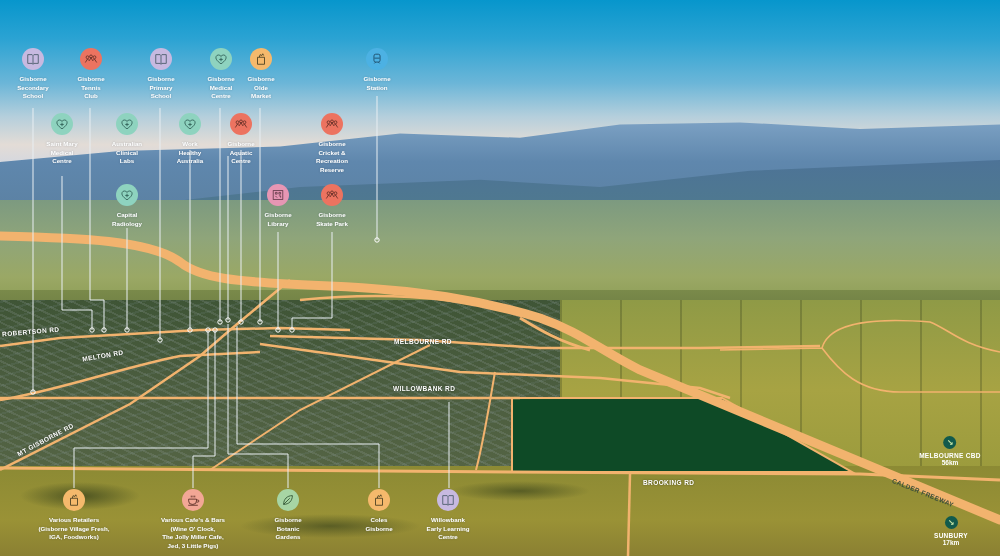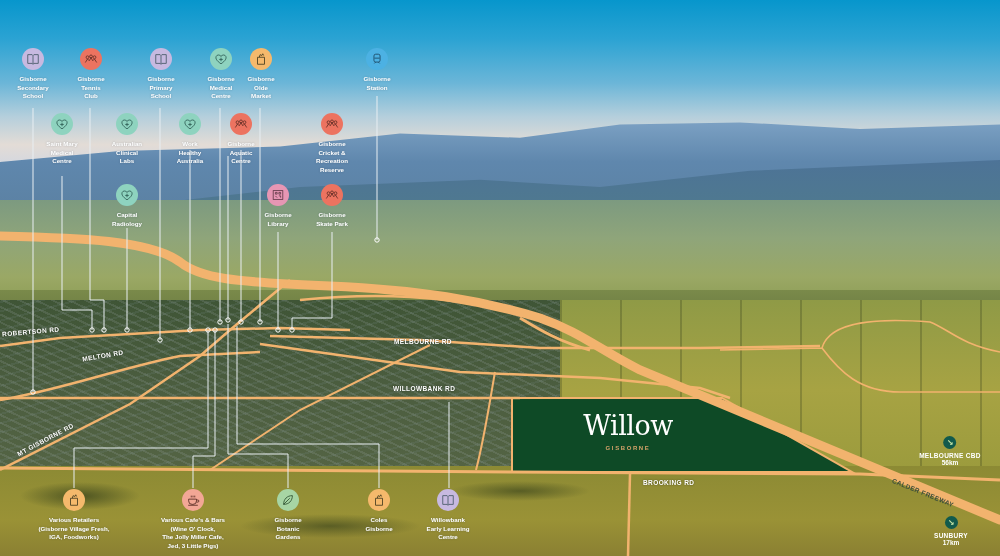--- a/index.html
+++ b/index.html
@@ -169,24 +169,20 @@
   </svg>
 
   <span class="road-label" style="left:2px;top:328px;transform:rotate(-5deg);">ROBERTSON RD</span>
   <span class="road-label" style="left:82px;top:352px;transform:rotate(-10deg);">MELTON RD</span>
   <span class="road-label" style="left:394px;top:338px;">MELBOURNE RD</span>
   <span class="road-label" style="left:393px;top:385px;">WILLOWBANK RD</span>
   <span class="road-label" style="left:14px;top:436px;transform:rotate(-28deg);">MT GISBORNE RD</span>
   <span class="road-label" style="left:643px;top:479px;">BROOKING RD</span>
   <span class="road-label dark" style="left:890px;top:489px;transform:rotate(22deg);">CALDER FREEWAY</span>
 
-  <div class="willow-logo">
-    <span class="willow-name">Willow</span>
-    <span class="willow-sub">GISBORNE</span>
-  </div>
 
   <div class="dest" style="left:950px;top:436px;">
     <div class="arrow">↘</div>
     <span class="name">MELBOURNE CBD</span>
     <span class="dist">56km</span>
   </div>
   <div class="dest" style="left:951px;top:516px;">
     <div class="arrow">↘</div>
     <span class="name">SUNBURY</span>
     <span class="dist">17km</span>

